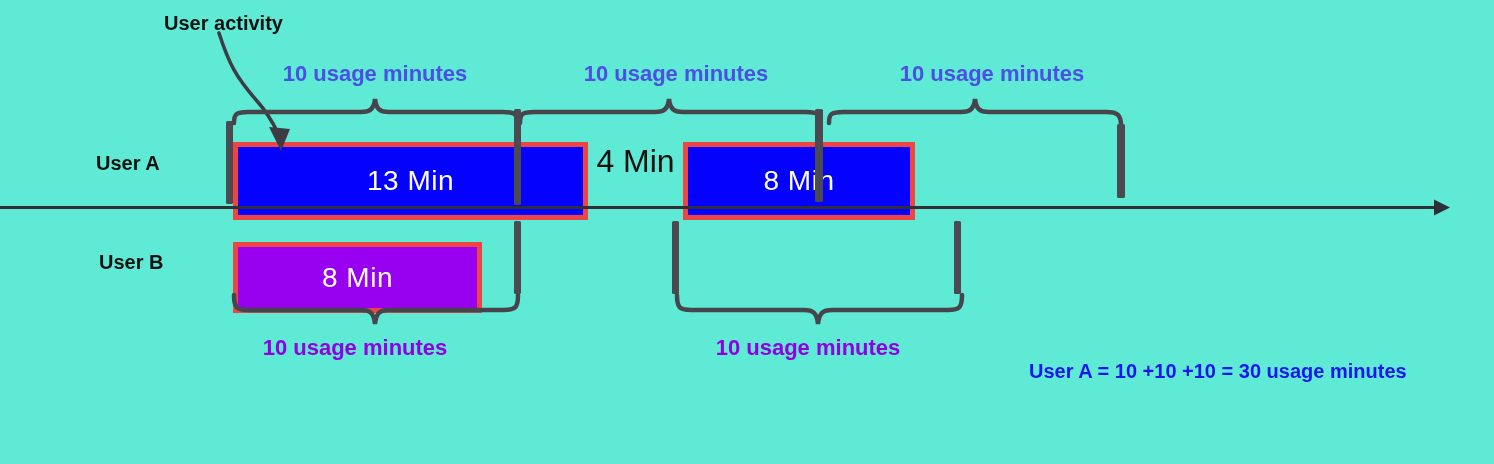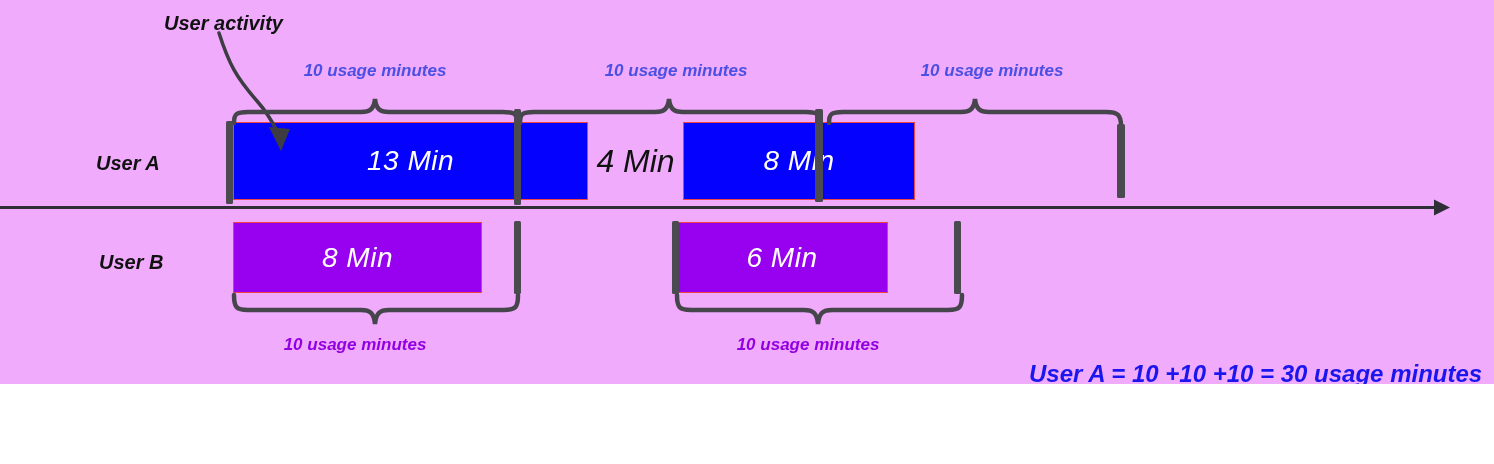--- a/index.html
+++ b/index.html
@@ -1,30 +1,30 @@
 <!DOCTYPE html>
 <html><head>
 <meta charset="utf-8">
 <style>
   html,body{margin:0;padding:0;background:#ffffff;}
   .canvas{
     position:relative;
-    width:1494px;height:384px;
-    background:#f0abfc;
+    width:1494px;height:464px;
+    background:#5eead4;
     font-family:"Liberation Sans", sans-serif;
     overflow:hidden;
-    font-style:italic;
   }
   .overlay{position:absolute;left:0;top:0;width:1494px;height:464px;z-index:3;pointer-events:none;}
   .bar{
     position:absolute;z-index:2;
     display:flex;align-items:center;justify-content:center;
     color:#ffffff;font-size:28px;font-weight:400;
-    border:1px solid #ef4444;box-sizing:border-box;
+    border:5px solid #ef4444;box-sizing:border-box;
     letter-spacing:.5px;
+    margin-top:20px;
   }
   .bar-a1{left:233px;top:122px;width:355px;height:78px;}
   .bar-a2{left:683px;top:122px;width:232px;height:78px;}
   .bar-b1{left:233px;top:222px;width:249px;height:71px;}
   .bar-b2{left:676px;top:222px;width:212px;height:71px;}
   .gap-label{
     position:absolute;z-index:2;left:588px;top:122px;width:95px;height:78px;
     display:flex;align-items:center;justify-content:center;
     color:#111111;font-size:32px;font-weight:400;
   }
@@ -33,33 +33,33 @@
     font-size:20px;font-weight:700;line-height:22px;
   }
   .row-label-a{left:96px;top:152px;}
   .row-label-b{left:99px;top:251px;}
   .annotation-label{
     position:absolute;z-index:4;left:164px;top:12px;
     color:#111111;font-size:20px;font-weight:700;
   }
   .block-label{
     position:absolute;z-index:2;
-    font-size:17px;font-weight:700;white-space:nowrap;
+    font-size:22px;font-weight:700;white-space:nowrap;
     transform:translateX(-50%);
   }
   .block-label-top{top:61px;}
   .block-label-bottom{top:335px;}
   .bl-a1{left:375px;}
   .bl-a2{left:676px;}
   .bl-a3{left:992px;}
   .bl-b1{left:355px;}
   .bl-b2{left:808px;}
   .summary-line{
     position:absolute;z-index:2;left:1029px;
-    font-size:24px;font-weight:700;white-space:nowrap;
+    font-size:20px;font-weight:700;white-space:nowrap;
   }
   .sum-a{top:360px;}
   .sum-b{top:399px;}
   .sum-t{top:436px;}
 </style>
 </head>
 <body>
 
 <div class="canvas">
 
@@ -70,21 +70,20 @@
   <div class="block-label block-label-top bl-a3" style="color: rgb(76, 79, 227);">10 usage minutes</div>
 
   <div class="row-label row-label-a">User A</div>
   <div class="row-label row-label-b">User B</div>
 
   <div class="bar bar-a1" style="background-color: rgb(4, 2, 254);">13 Min</div>
   <div class="gap-label">4 Min</div>
   <div class="bar bar-a2" style="background-color: rgb(4, 2, 254);">8 Min</div>
 
   <div class="bar bar-b1" style="background-color: rgb(152, 1, 240);">8 Min</div>
-  <div class="bar bar-b2" style="background-color: rgb(152, 1, 240);">6 Min</div>
 
   <div class="block-label block-label-bottom bl-b1" style="color: rgb(146, 0, 226);">10 usage minutes</div>
   <div class="block-label block-label-bottom bl-b2" style="color: rgb(146, 0, 226);">10 usage minutes</div>
 
   <div class="summary-line sum-a" style="color: rgb(27, 21, 238);">User A = 10 +10 +10 = 30 usage minutes</div>
 
   <svg class="overlay" viewBox="0 0 1494 464">
 
     <g>
       <line x1="0" y1="207.5" x2="1434" y2="207.5" stroke="#2f2f36" stroke-width="3"></line>

